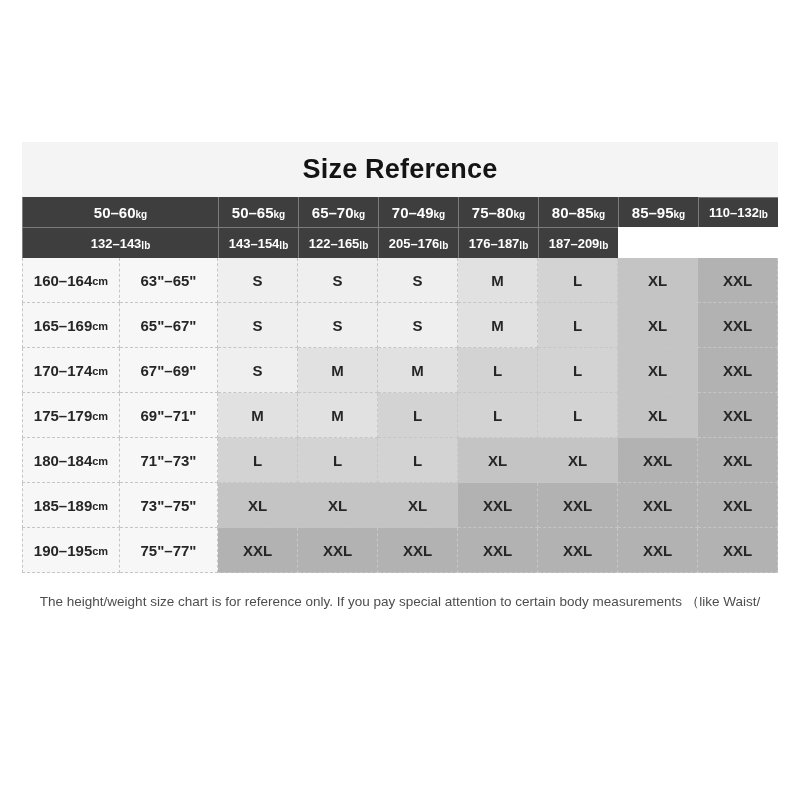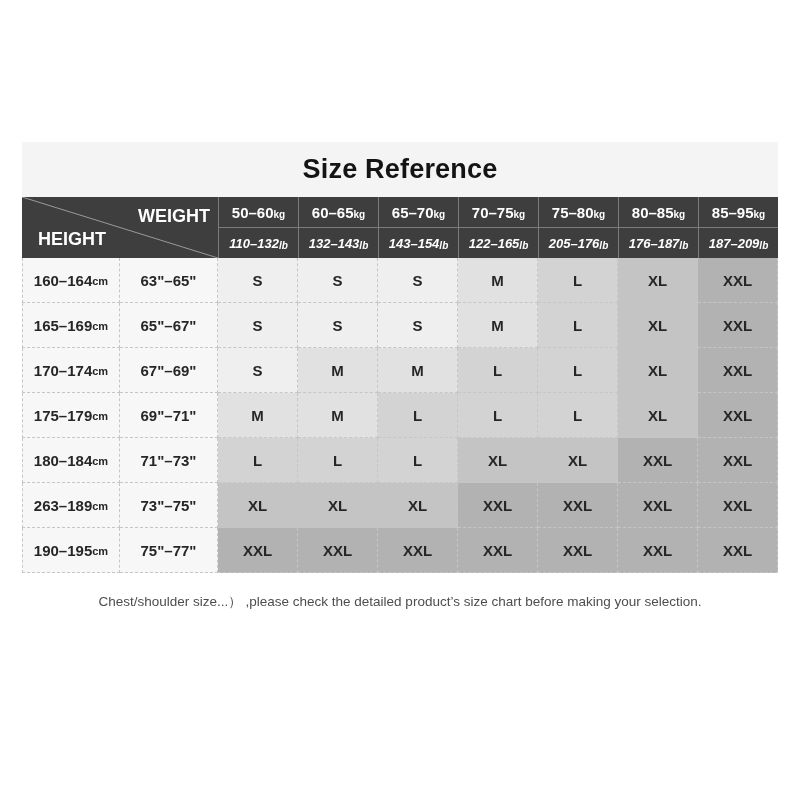--- a/index.html
+++ b/index.html
@@ -50,21 +50,21 @@
   }
   .hdr-cell {
     background: var(--header-bg, #3e3e3e);
     color: #ffffff;
     font-weight: 700;
     display: flex; align-items: center; justify-content: center;
     box-sizing: border-box;
     border-left: 1px solid rgba(255,255,255,0.32);
   }
   .hdr-kg { font-size: 15px; }
-  .hdr-lb { font-size: 13px; border-top: 1px solid rgba(255,255,255,0.32); font-style: italic; }
+  .hdr-lb { font-size: 13px; border-top: 1px solid rgba(255,255,255,0.32); }
   .unit { font-size: 10px; font-weight: 700; align-self: flex-end; padding-bottom: 7px; }
   .hdr-lb .unit { }
   .grid-body {
     display: grid;
     grid-template-columns: 98px 98px repeat(7, 80px);
     grid-auto-rows: 45px;
     text-align: center;
   }
   .cell {
     display: flex; align-items: center; justify-content: center;
@@ -91,42 +91,35 @@
 </style>
 </head>
 <body>
 
 <div class="table-wrap">
   <div class="title-band">
     <h1>Size Reference</h1>
   </div>
 
   <div class="grid-header">
-    <div class="corner-cell">
-      <svg width="196" height="61">
-        <line x1="0" y1="0" x2="196" y2="61" stroke="#9a9a9a" stroke-width="1"></line>
-      </svg>
-      <span class="corner-weight">WEIGHT</span>
-      <span class="corner-height">HEIGHT</span>
-    </div>
 
   <div class="hdr-cell hdr-kg">
         <span>50–60</span>
         <span class="unit">kg</span>
       </div>
       <div class="hdr-cell hdr-kg">
-        <span>60–65</span>
+        <span>50–65</span>
         <span class="unit">kg</span>
       </div>
       <div class="hdr-cell hdr-kg">
         <span>65–70</span>
         <span class="unit">kg</span>
       </div>
       <div class="hdr-cell hdr-kg">
-        <span>70–75</span>
+        <span>70–49</span>
         <span class="unit">kg</span>
       </div>
       <div class="hdr-cell hdr-kg">
         <span>75–80</span>
         <span class="unit">kg</span>
       </div>
       <div class="hdr-cell hdr-kg">
         <span>80–85</span>
         <span class="unit">kg</span>
       </div>
@@ -230,21 +223,21 @@
         <span>71"–73"</span>
       </div>
       <div class="cell size-cell" style="background: rgb(211, 211, 211);">L</div>
       <div class="cell size-cell" style="background: rgb(211, 211, 211);">L</div>
       <div class="cell size-cell" style="background: rgb(211, 211, 211);">L</div>
       <div class="cell size-cell" style="background: rgb(196, 196, 196);">XL</div>
       <div class="cell size-cell" style="background: rgb(196, 196, 196);">XL</div>
       <div class="cell size-cell" style="background: rgb(178, 178, 178);">XXL</div>
       <div class="cell size-cell" style="background: rgb(178, 178, 178);">XXL</div>
       <div class="cell label-cell first">
-        <span>263–189</span>
+        <span>185–189</span>
         <span class="unit">cm</span>
       </div>
       <div class="cell label-cell">
         <span>73"–75"</span>
       </div>
       <div class="cell size-cell" style="background: rgb(196, 196, 196);">XL</div>
       <div class="cell size-cell" style="background: rgb(196, 196, 196);">XL</div>
       <div class="cell size-cell" style="background: rgb(196, 196, 196);">XL</div>
       <div class="cell size-cell" style="background: rgb(178, 178, 178);">XXL</div>
       <div class="cell size-cell" style="background: rgb(178, 178, 178);">XXL</div>
@@ -261,14 +254,14 @@
       <div class="cell size-cell" style="background: rgb(178, 178, 178);">XXL</div>
       <div class="cell size-cell" style="background: rgb(178, 178, 178);">XXL</div>
       <div class="cell size-cell" style="background: rgb(178, 178, 178);">XXL</div>
       <div class="cell size-cell" style="background: rgb(178, 178, 178);">XXL</div>
       <div class="cell size-cell" style="background: rgb(178, 178, 178);">XXL</div>
       <div class="cell size-cell" style="background: rgb(178, 178, 178);">XXL</div>
     </div>
 </div>
 
 <div class="footer">
-  <div>Chest/shoulder size...） ,please check the detailed product’s size chart before making your selection.</div>
+  <div>The height/weight size chart is for reference only. If you pay special attention to certain body measurements （like Waist/</div>
 </div>
 
 </body></html>

